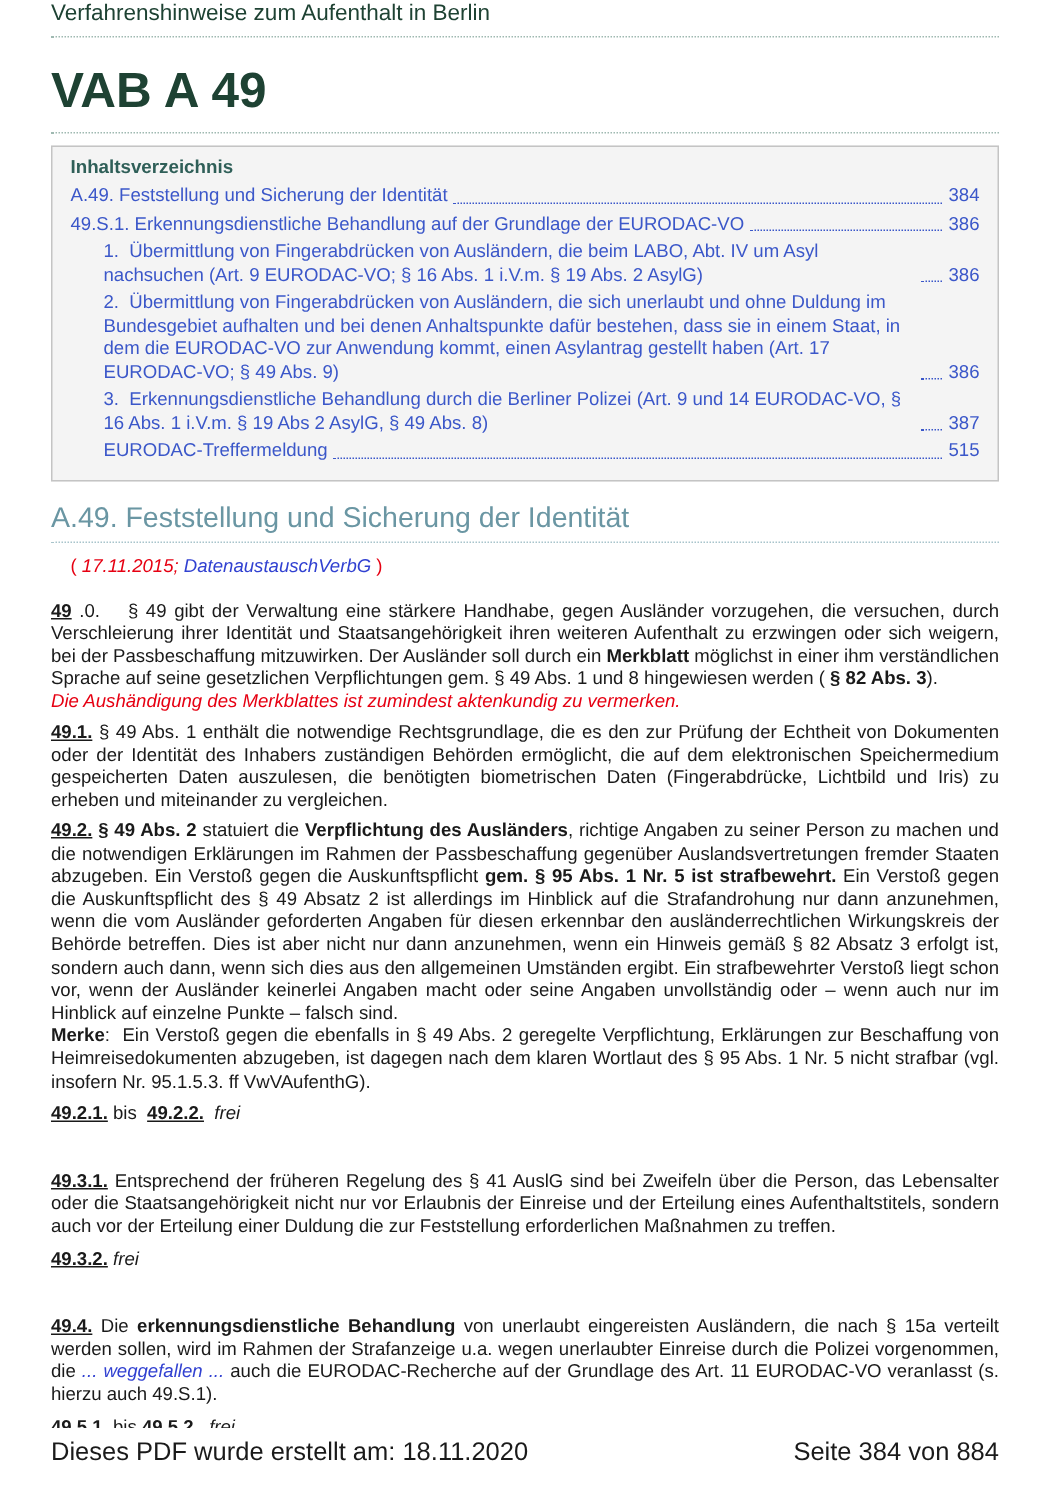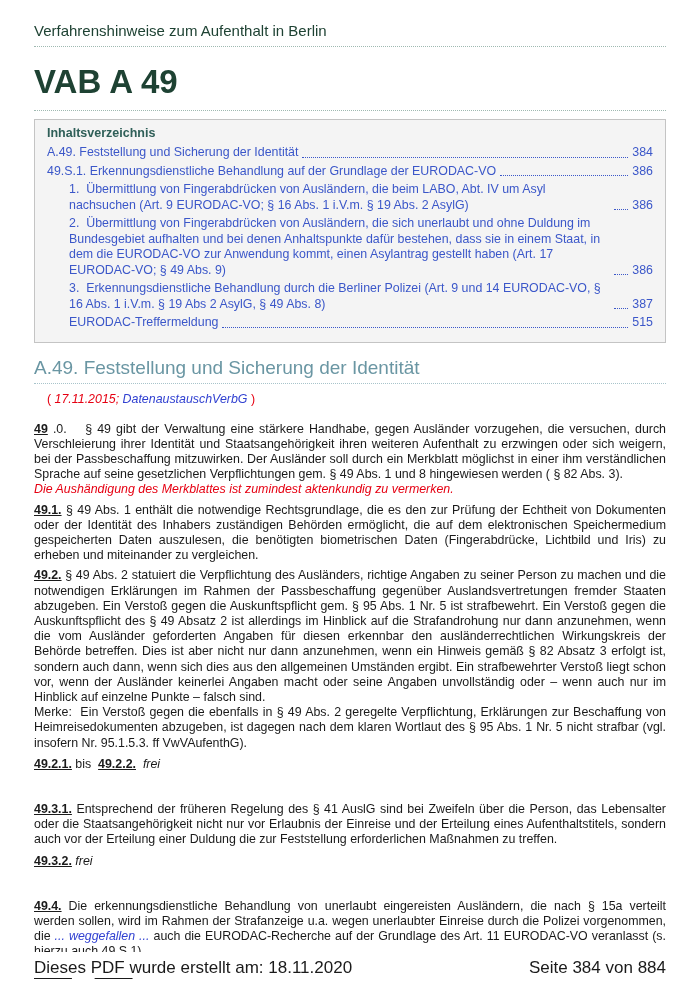--- a/index.html
+++ b/index.html
@@ -11,21 +11,21 @@
     --red:#e60012;
     --rule-green:#9fb9b1;
     --rule-teal:#a8c4cb;
     --toc-bg:#f4f4f4;
     --toc-border:#c4c4c4;
     --text:#1a1a1a;
   }
   *{box-sizing:border-box;}
   html,body{margin:0;padding:0;background:#ffffff;}
   body{width:700px;height:990px;overflow:hidden;font-family:"Liberation Sans","DejaVu Sans",sans-serif;color:var(--text);}
-  .page{position:relative;width:700px;height:990px;padding:22px 34px 0 34px;background:#fff;overflow:hidden;}
+  .page{position:relative;width:700px;height:990px;padding:0 34px 0 34px;background:#fff;overflow:hidden;}
 
   .doc-header{border-bottom:1px dotted var(--rule-green);padding-bottom:7px;}
   .header-title{font-size:15px;color:var(--green-dark);}
 
   .doc-title{font-size:33px;font-weight:700;color:var(--green-dark);margin:16px 0 0 0;
              border-bottom:1px dotted var(--rule-green);padding-bottom:9px;}
 
   .toc-box{margin-top:8px;background:var(--toc-bg);border:1px solid var(--toc-border);
            padding:6px 12px 8px 12px;}
   .toc-title{text-align:left;font-weight:bold;font-size:12.5px;color:var(--toc-title);margin-bottom:5px;}
@@ -35,21 +35,21 @@
   .toc-leader{flex:1 1 14px;min-width:14px;border-bottom:1.5px dotted var(--toc-blue);margin:0 4px 3px 4px;}
   .toc-page{white-space:nowrap;}
 
   .section-heading{font-size:19px;font-weight:400;color:var(--teal-heading);margin:14px 0 0 0;
                    border-bottom:1px dotted var(--rule-teal);padding-bottom:4px;}
 
   .date-line{font-size:12.4px;margin:8px 0 14px 13px;}
   .r-red{color:var(--red);}
   .r-red-i{color:var(--red);font-style:italic;}
   .r-link-i{color:var(--link-blue);font-style:italic;cursor:pointer;}
-  .r-b{font-weight:normal;}
+  .r-b{font-weight:bold;}
   .r-bu{font-weight:bold;text-decoration:underline;}
   .r-i{font-style:italic;}
 
   .body-text{margin-top:16px;}
   .para{font-size:12.4px;line-height:15.2px;text-align:justify;margin:0 0 5px 0;}
   .para.para-frei{margin-top:6px;margin-bottom:30px;}
 
   .footer{position:absolute;left:34px;right:34px;bottom:12px;display:flex;justify-content:space-between;
           font-size:17px;background:#ffffff;padding-top:6px;}
 </style>

